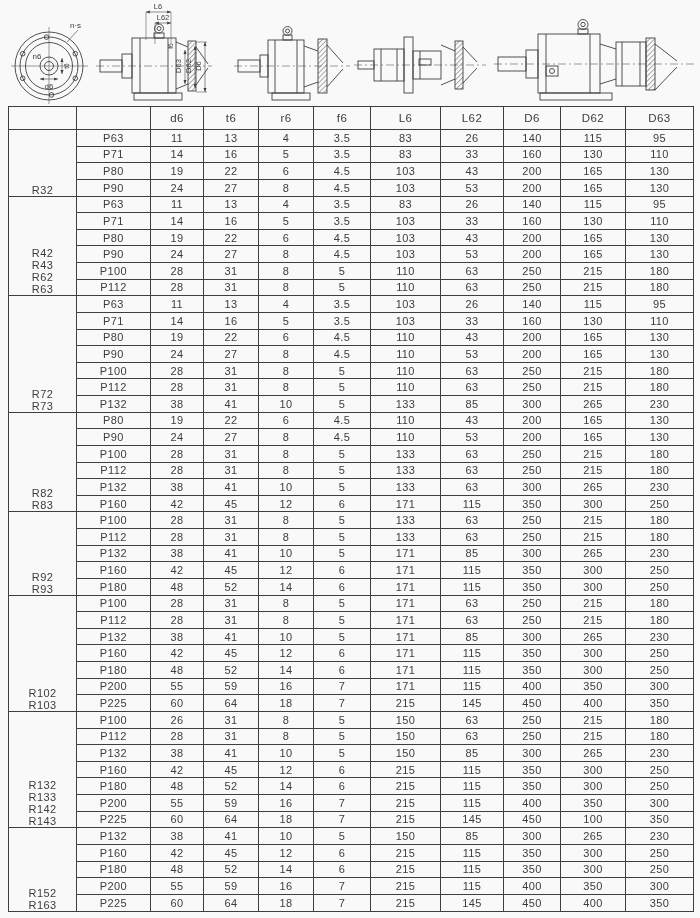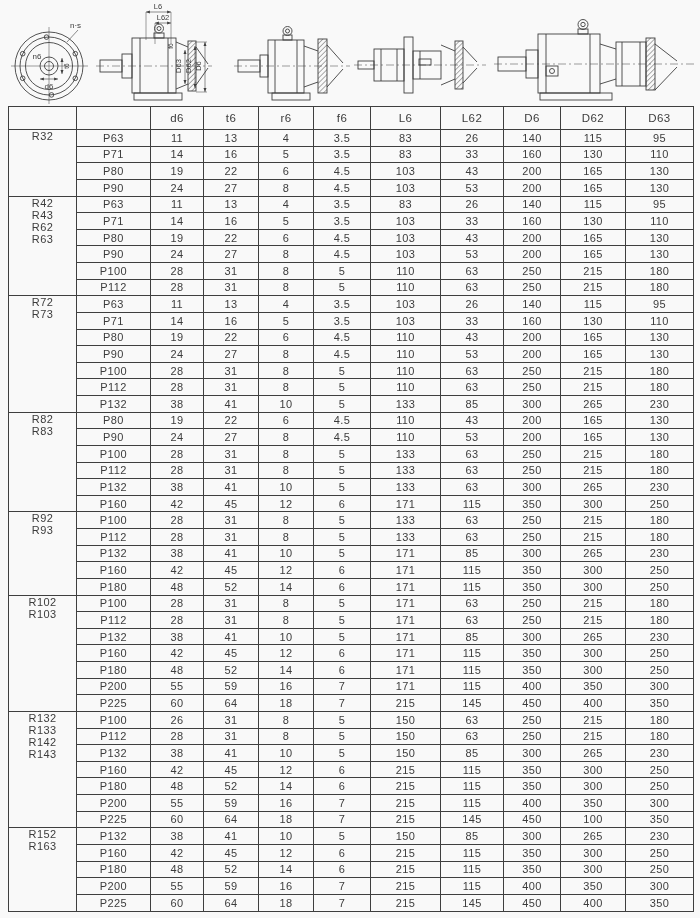--- a/index.html
+++ b/index.html
@@ -33,21 +33,21 @@
     padding:0; font-weight:normal;
     letter-spacing:0.4px;
     overflow:hidden; white-space:nowrap;
   }
   #dim-table thead tr { height:23px; }
   #dim-table thead th { font-size:11.5px; }
   td.group-cell { position:relative; }
   .group-labels {
     position:absolute; top:0; left:0; right:0; bottom:0;
     display:flex; flex-direction:column;
-    justify-content:flex-start; align-items:center;
+    justify-content:flex-end; align-items:center;
   }
 </style>
 </head>
 <body>
 
 <div class="page">
 
   <svg class="drawings" width="700" height="105" viewBox="0 0 700 105">
     <defs>
       <marker id="arr" markerWidth="8" markerHeight="8" refX="6.5" refY="3.5" orient="auto-start-reverse">

